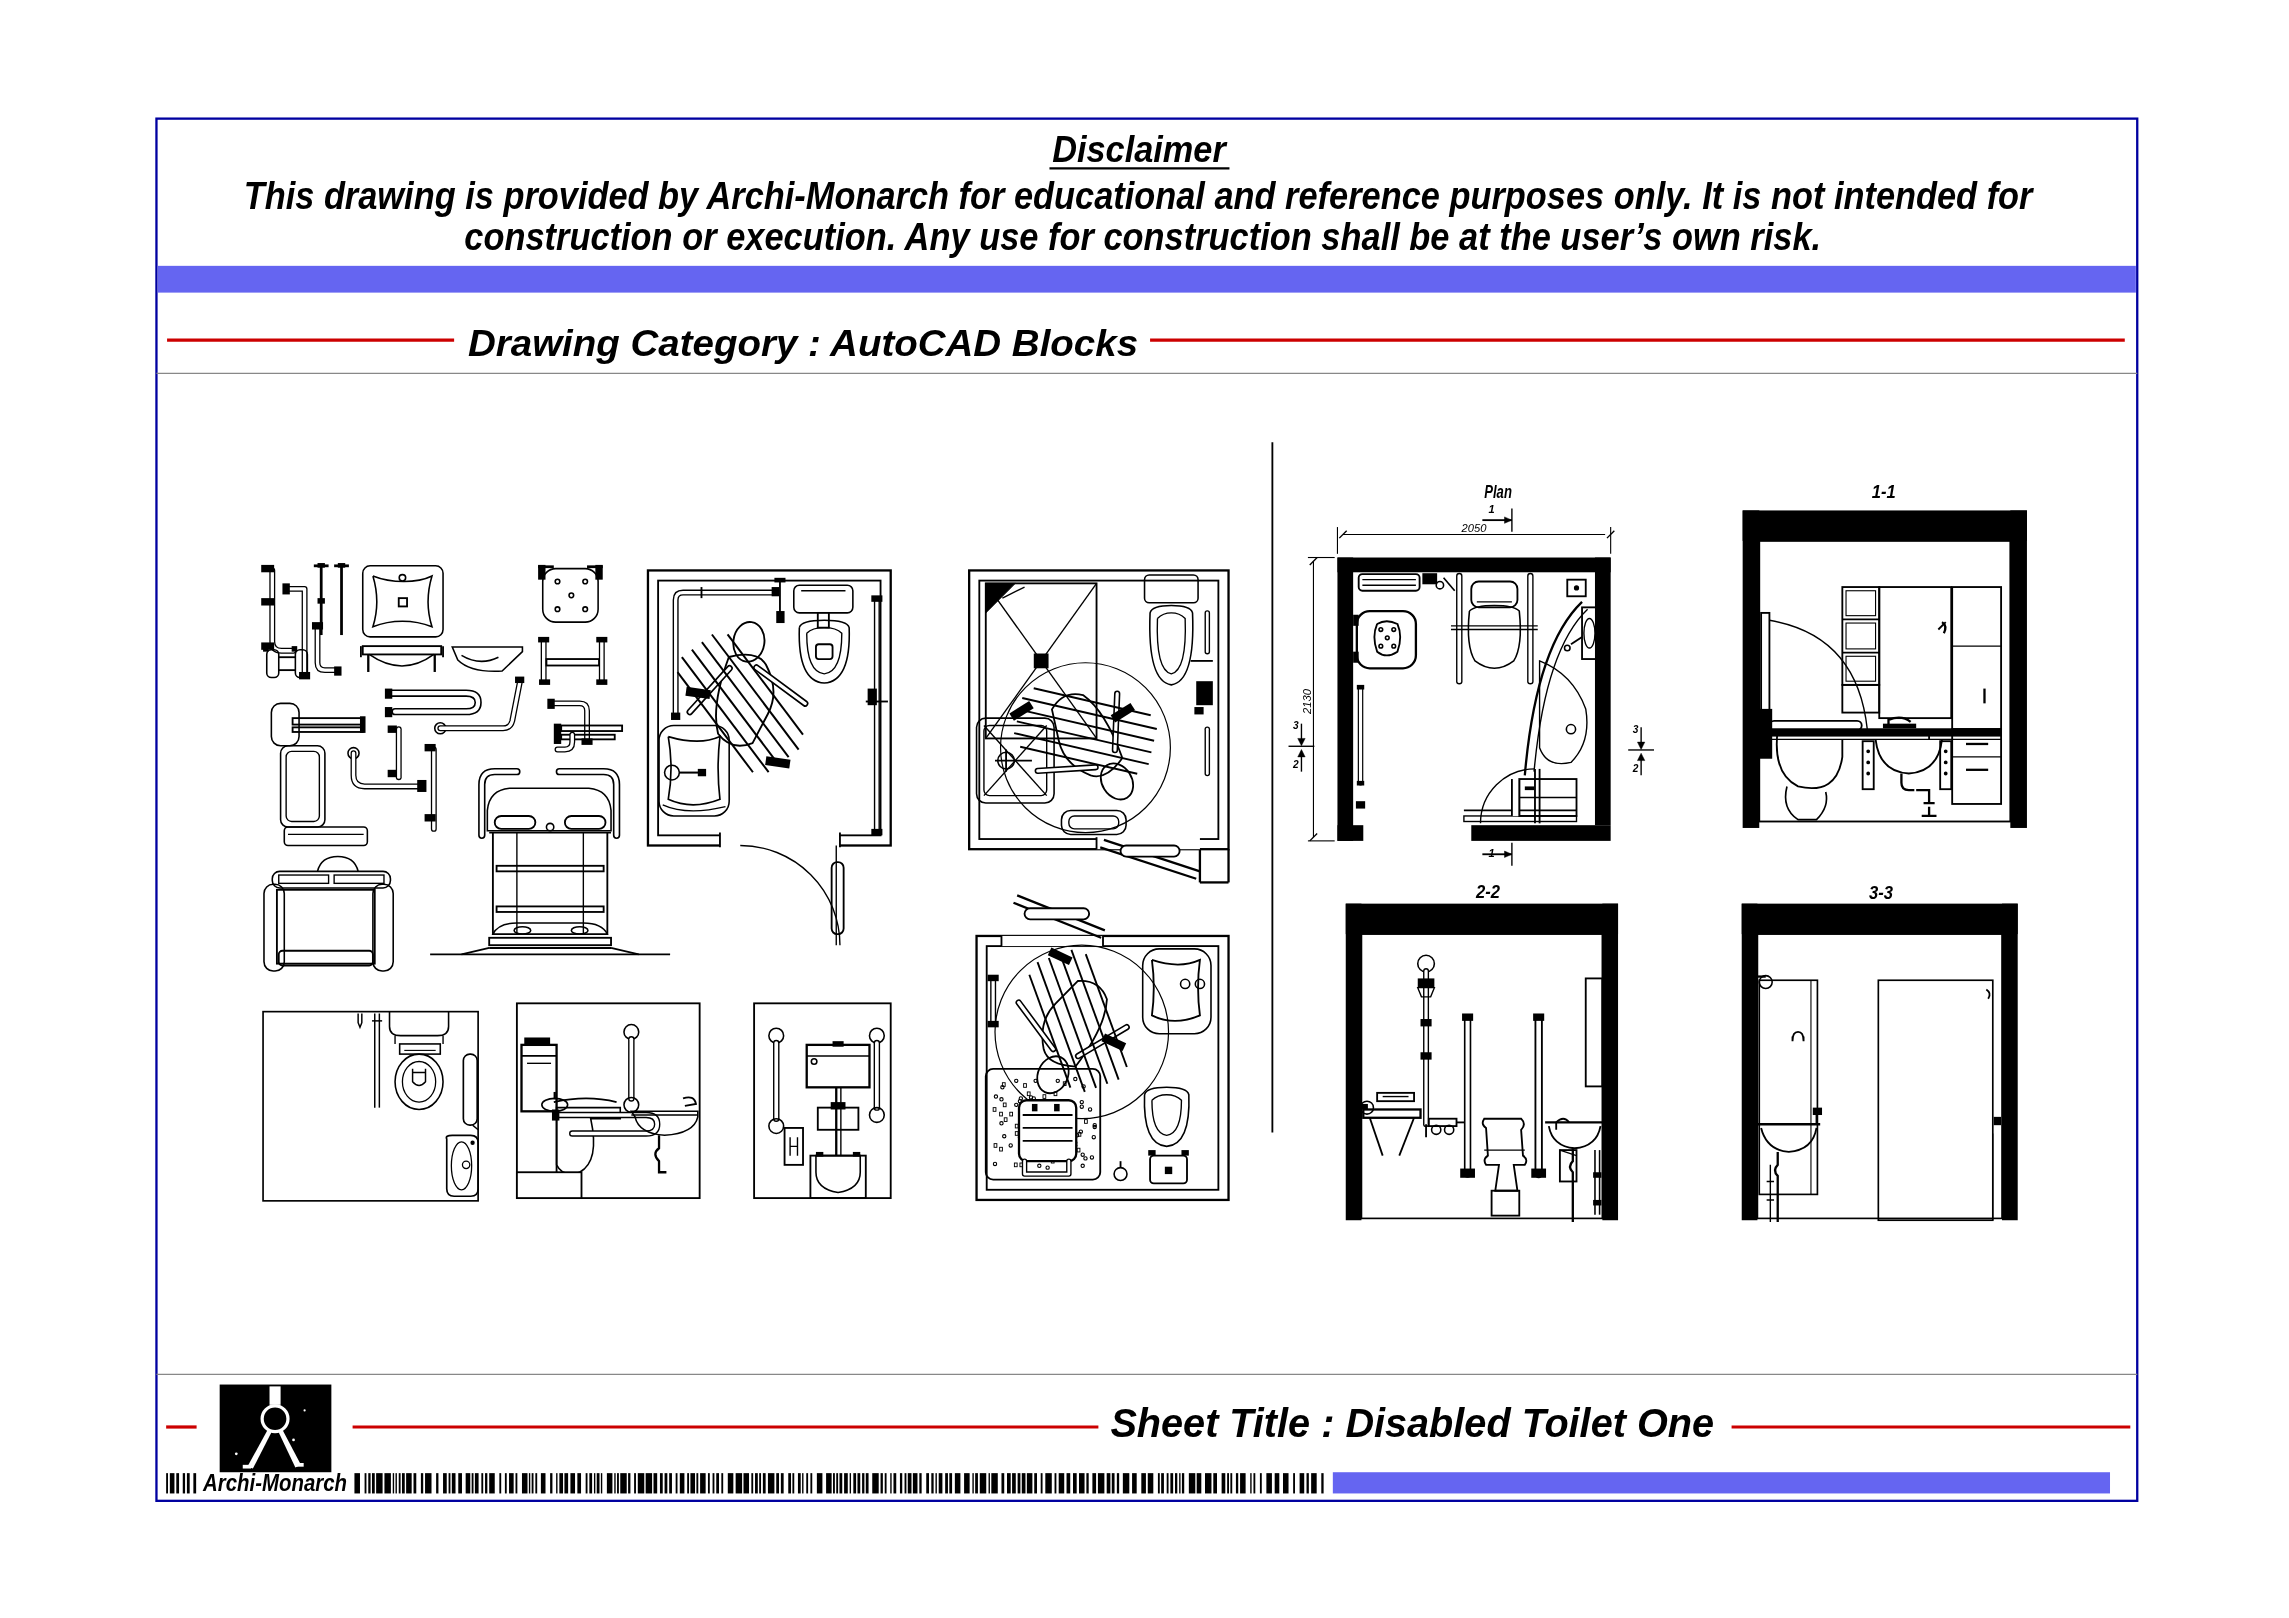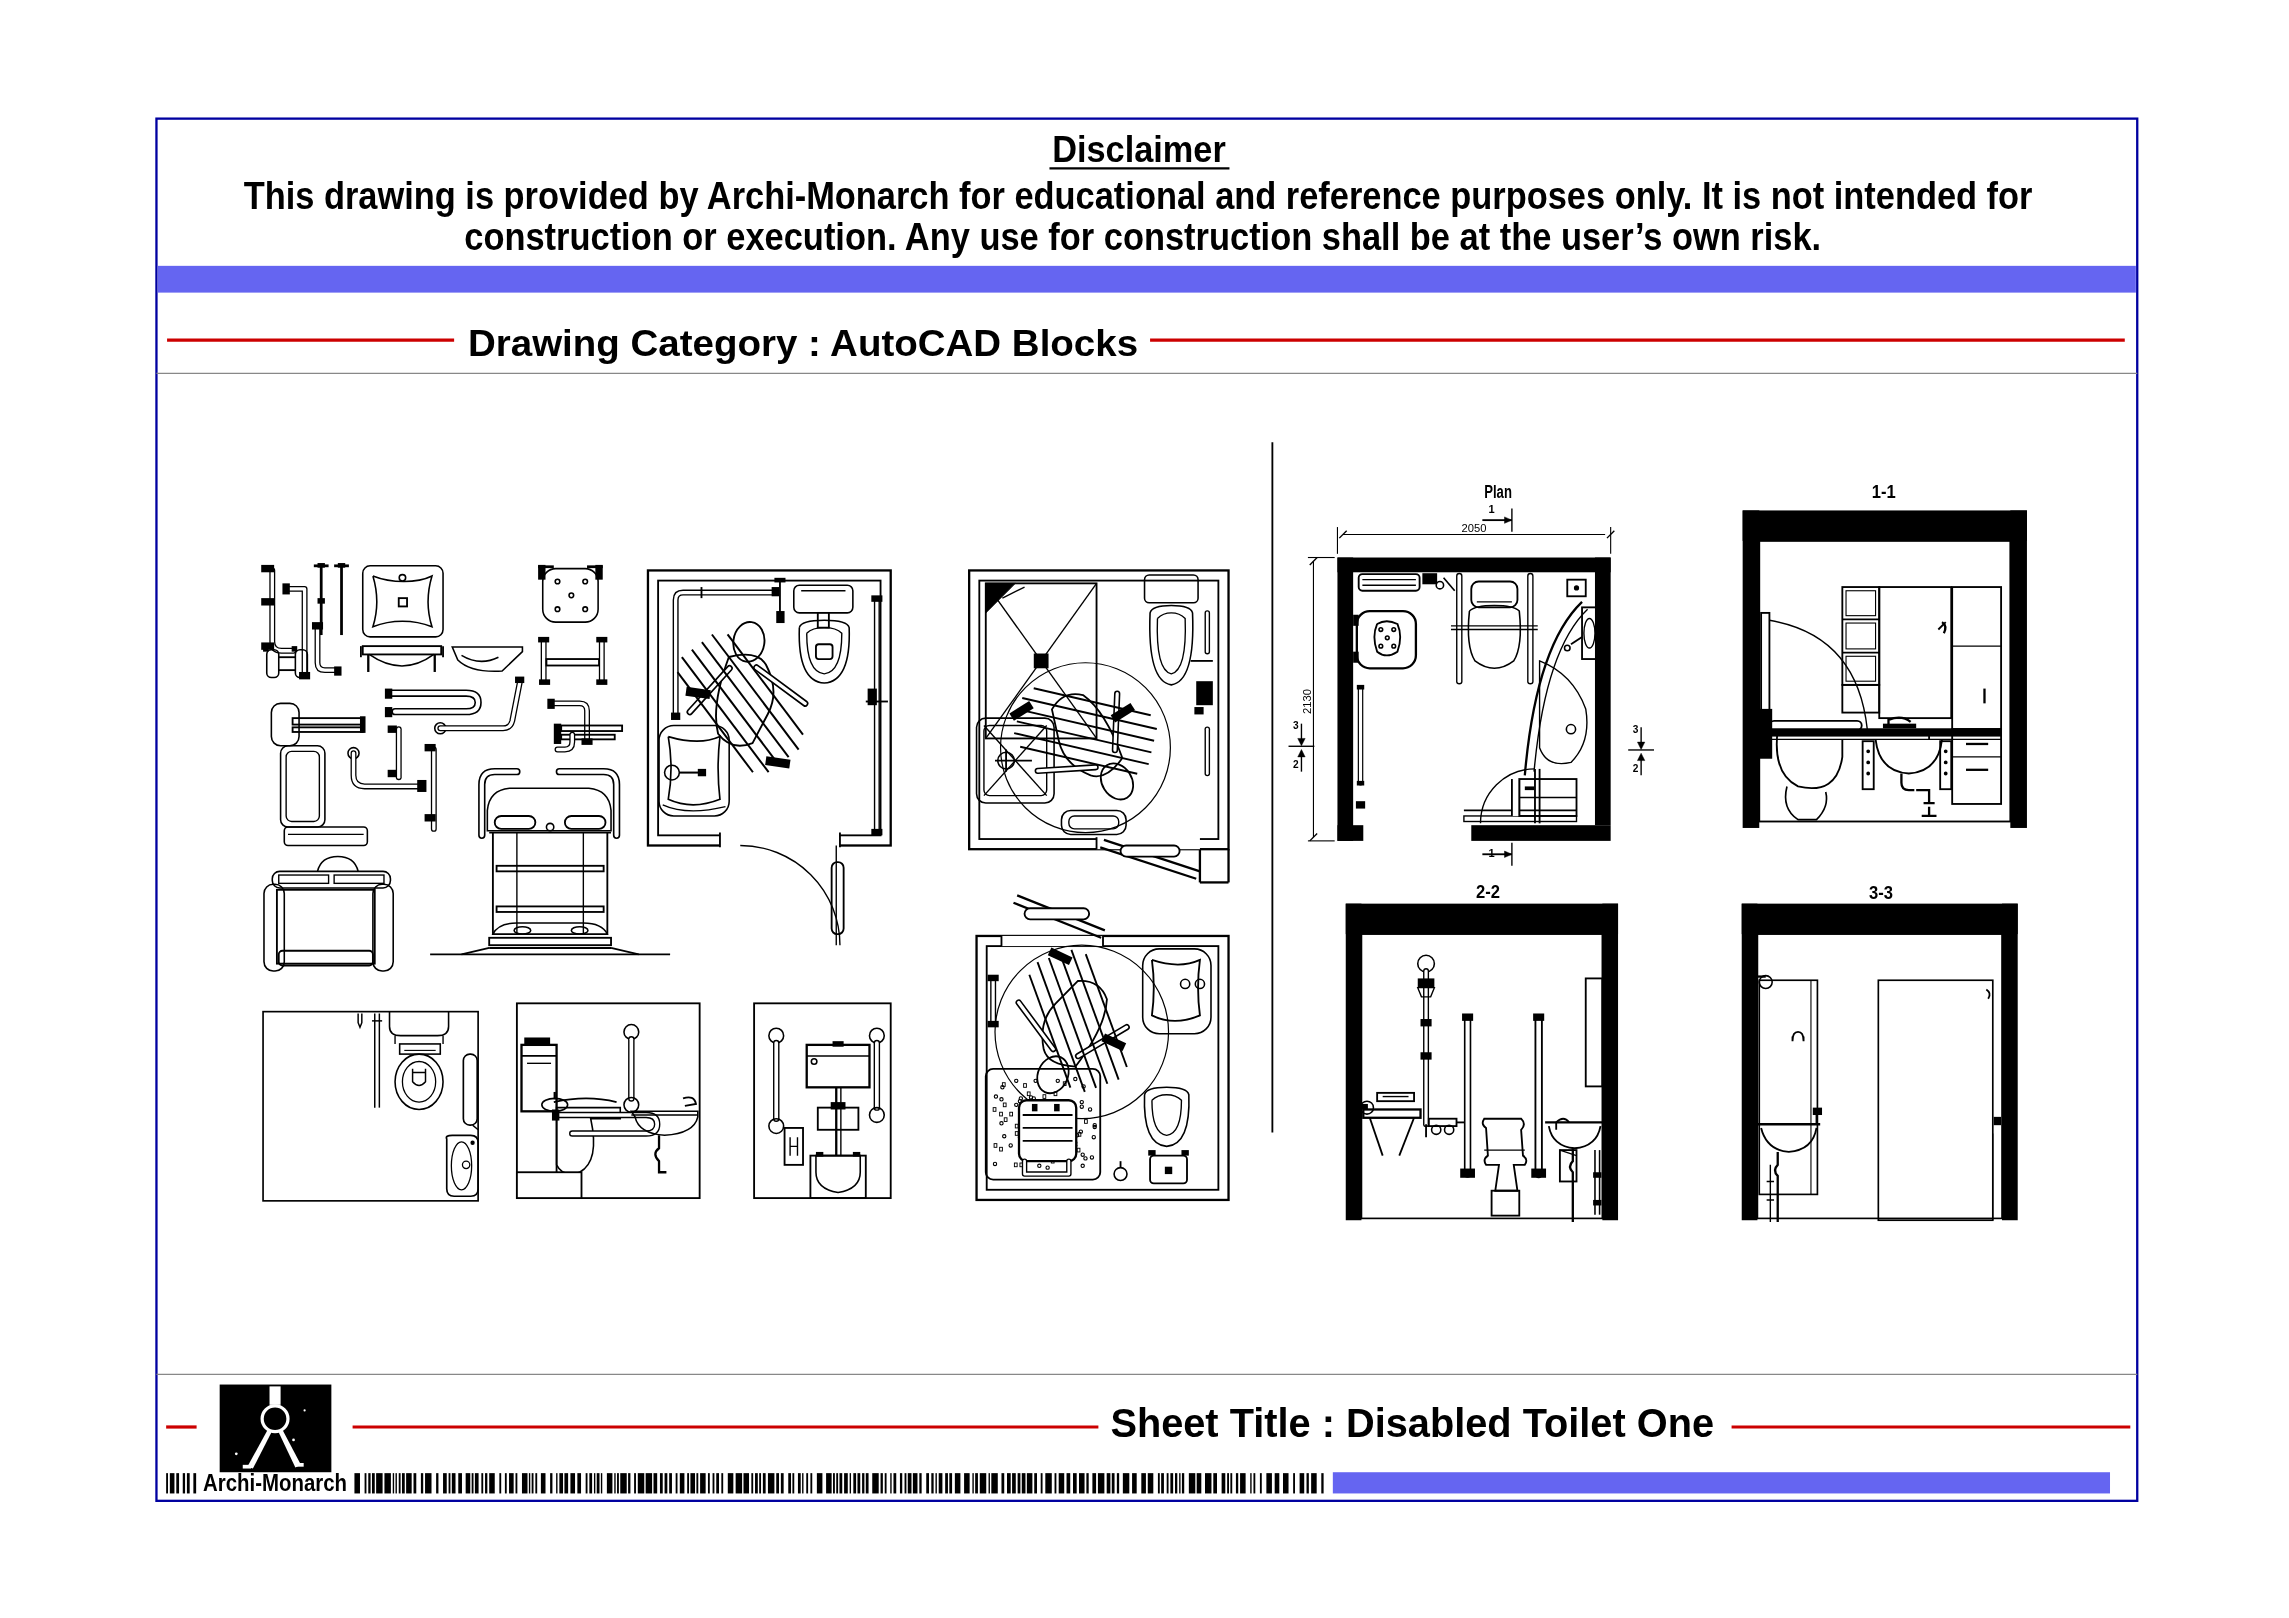--- a/index.html
+++ b/index.html
@@ -1,16 +1,16 @@
 <!DOCTYPE html>
 <html style="font-size:14.8px"><head><meta charset="utf-8"><title>Disabled Toilet One</title>
 <style>
 html,body{margin:0;padding:0;background:#fff;}
 .page{position:relative;width:2290px;height:1619px;background:#fff;overflow:hidden;
-font-family:"Liberation Sans",sans-serif;}
+font-family:"Liberation Sans",sans-serif;font-style:italic;}
 svg{position:absolute;left:0;top:0;}
 </style></head>
 <body>
 <div class="page">
     <svg width="2290" height="1619" viewBox="0 0 2481 1754" font-family="Liberation Sans, sans-serif">
       <g>
         <rect x="169.5" y="128.5" width="2146" height="1497.5" stroke="#0000a0" stroke-width="2.5" fill="none"></rect>
       </g>
       <g>
         <text x="1234" y="175" font-size="40" text-anchor="middle" font-weight="bold" fill="#000" textLength="188" lengthAdjust="spacingAndGlyphs">Disclaimer</text>

